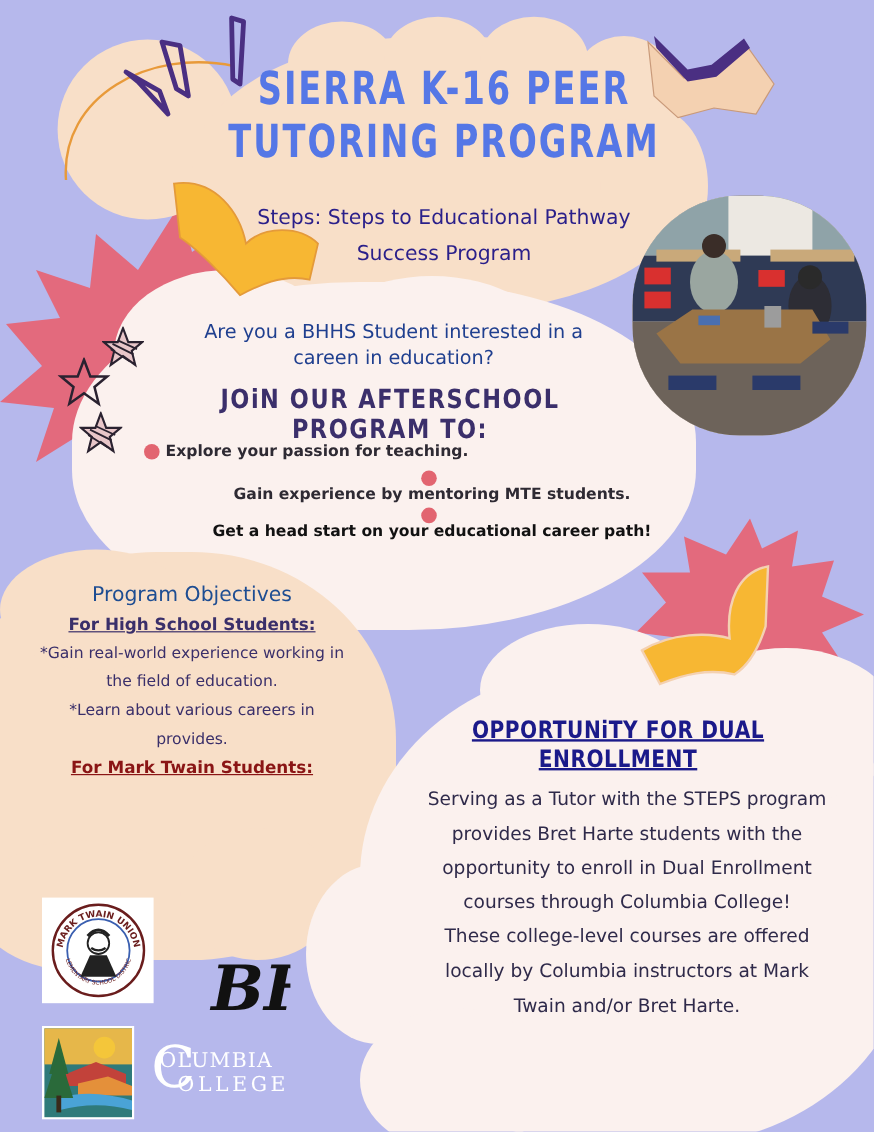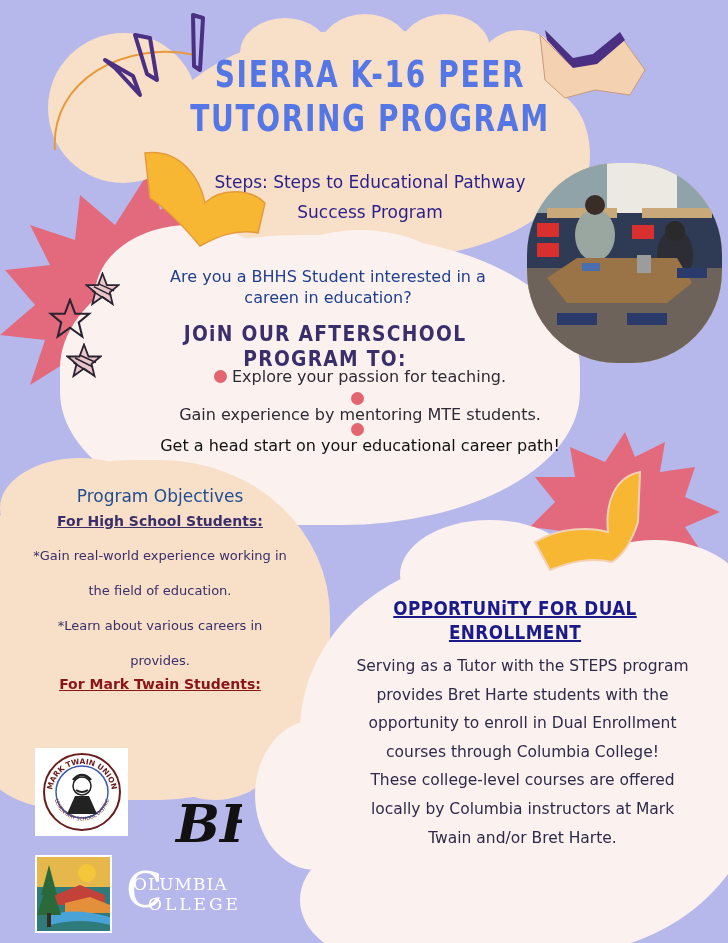--- a/index.html
+++ b/index.html
@@ -36,35 +36,35 @@
     text-align: center; color: #1f3f8f; font-size: 16px; line-height: 21px;
   }
   .join {
     position: absolute; left: 110px; top: 321px; width: 430px;
     text-align: center; color: #3b2f6b; font-weight: bold;
     font-size: 22px; letter-spacing: 1.5px;
     transform: scaleX(0.85);
   }
   .bullets { position: absolute; left: 120px; top: 361px; width: 480px; }
   .bullet {
-    display: flex; align-items: center; justify-content: center;
-    font-size: 16px; height: 31px; color: #2e2a33;
+    display: flex; align-items: center; 
+    font-size: 13px; height: 31px; color: #2e2a33; font-weight: bold;
   }
   .bullet:nth-child(3) { color: #111; }
   .dot {
     width: 13px; height: 13px; border-radius: 50%;
     background: #e26570; margin-right: 5px; flex: none;
   }
 
   .objectives { position: absolute; left: 0; top: 485px; width: 320px; text-align: center; }
   .obj-title { color: #1e4d92; font-size: 17px; line-height: 22px; margin-bottom: 3px; }
   .obj-sub { text-decoration: underline; font-size: 14px; line-height: 23px; font-weight: bold; }
   .obj-sub.hs { color: #3a2f6a; }
   .obj-sub.mt { color: #8a1515; }
-  .obj-item { font-size: 13px; line-height: 24px; margin-top: 11px; }
+  .obj-item { font-size: 13px; line-height: 24px; }
   .obj-item.hs { color: #3a2f6a; }
   .obj-item.mt { color: #6b1212; }
 
   .dual-title {
     position: absolute; left: 320px; top: 596px; width: 390px;
     text-align: center; color: #1b1a8a; font-weight: bold;
     font-size: 20px; text-decoration: underline; letter-spacing: 0.5px;
     transform: scaleX(0.84);
   }
   .dual-body {

